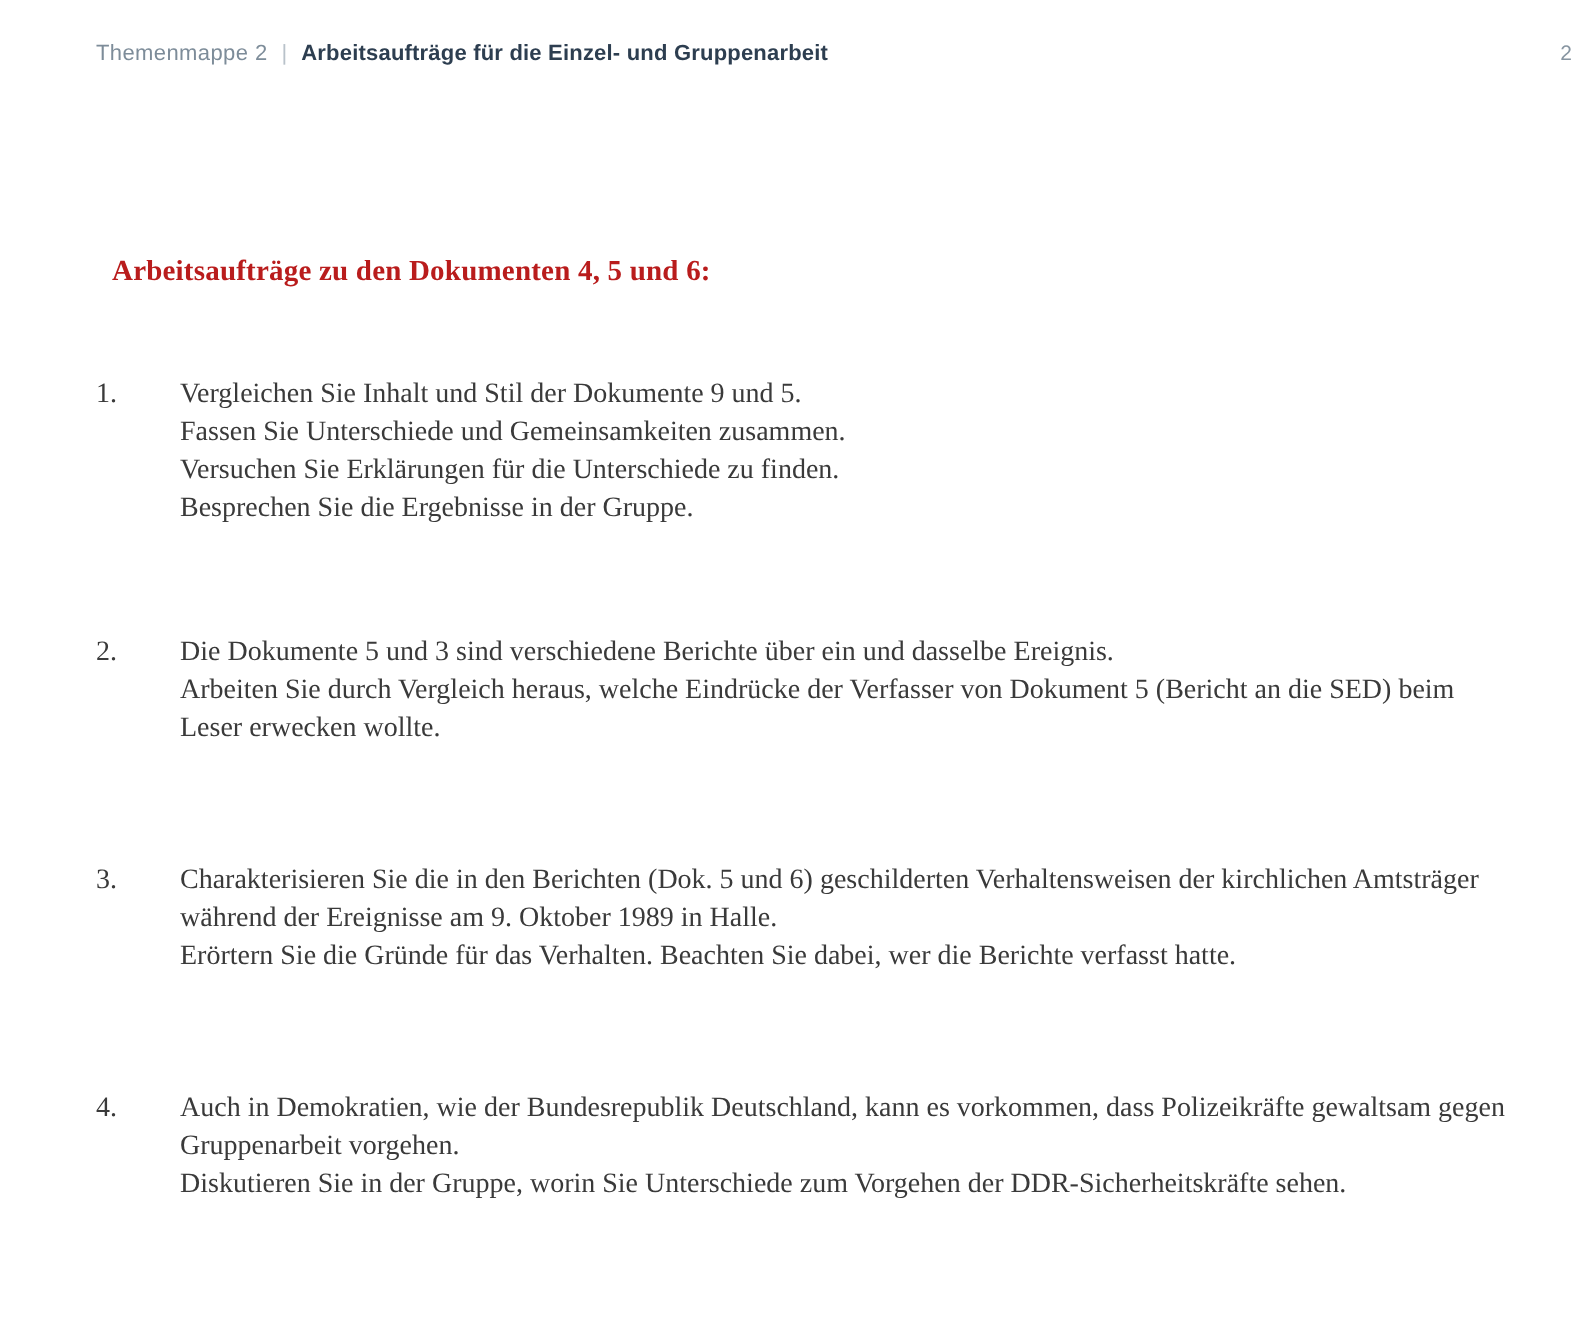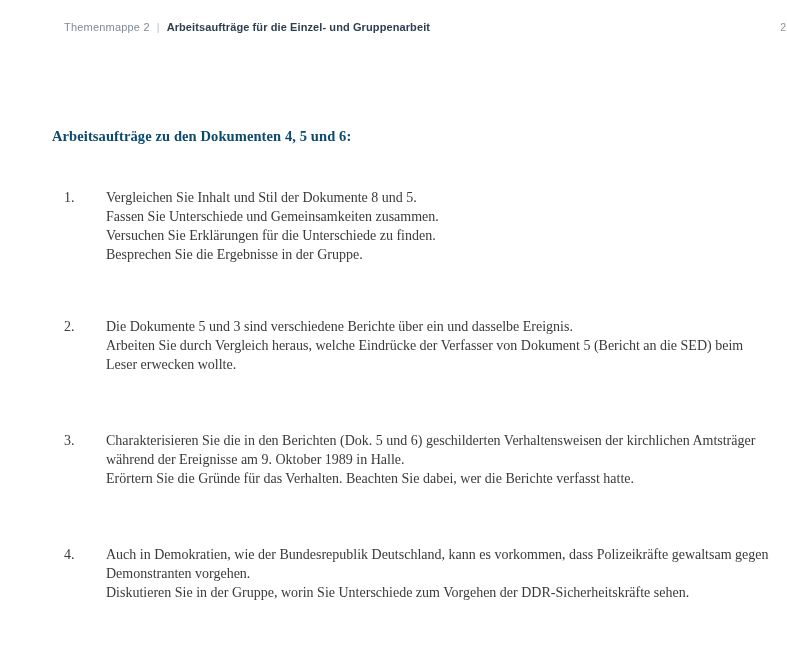--- a/index.html
+++ b/index.html
@@ -11,21 +11,20 @@
     height: 665px;
     background: #ffffff;
     position: relative;
     overflow: hidden;
     font-family: "Liberation Serif", serif;
   }
   .page {
     position: absolute;
     inset: 0;
     background: #ffffff;
-    margin-left: 16px;
   }
   
   .header {
     position: absolute;
     top: 21px;
     left: 48px;
     right: 0;
     height: 14px;
     font-family: "Liberation Sans", sans-serif;
     font-size: 11px;
@@ -52,25 +51,25 @@
     top: 21px;
     right: 1px;
     font-family: "Liberation Sans", sans-serif;
     font-size: 10.5px;
     color: #8795a1;
   }
   
   .section-heading {
     position: absolute;
     top: 128px;
-    left: 36px;
+    left: 56px;
     font-family: "Liberation Serif", serif;
     font-size: 14.5px;
     font-weight: 700;
-    color: #0c4a6e;
+    color: #b91c1c;
     letter-spacing: 0.1px;
   }
   
   .task {
     position: absolute;
     left: 48px;
     right: 8px;
     display: flex;
     align-items: flex-start;
     font-size: 14px;
@@ -98,21 +97,21 @@
   <div class="header">
     <span class="crumb">Themenmappe 2</span><span class="sep">|</span><span class="doc-title">Arbeitsaufträge für die Einzel- und Gruppenarbeit</span>
   </div>
 
   <div class="page-number">2</div>
 
   <div class="section-heading">Arbeitsaufträge zu den Dokumenten 4, 5 und 6:</div>
 
   <div class="task task-1">
     <div class="num">1.</div>
-    <div class="body">Vergleichen Sie Inhalt und Stil der Dokumente 8 und 5.
+    <div class="body">Vergleichen Sie Inhalt und Stil der Dokumente 9 und 5.
 Fassen Sie Unterschiede und Gemeinsamkeiten zusammen.
 Versuchen Sie Erklärungen für die Unterschiede zu finden.
 Besprechen Sie die Ergebnisse in der Gruppe.</div>
   </div>
 
   <div class="task task-2">
     <div class="num">2.</div>
     <div class="body">Die Dokumente 5 und 3 sind verschiedene Berichte über ein und dasselbe Ereignis.
 Arbeiten Sie durch Vergleich heraus, welche Eindrücke der Verfasser von Dokument 5 (Bericht an die SED) beim
 Leser erwecken wollte.</div>
@@ -121,17 +120,17 @@
   <div class="task task-3">
     <div class="num">3.</div>
     <div class="body">Charakterisieren Sie die in den Berichten (Dok. 5 und 6) geschilderten Verhaltensweisen der kirchlichen Amtsträger
 während der Ereignisse am 9. Oktober 1989 in Halle.
 Erörtern Sie die Gründe für das Verhalten. Beachten Sie dabei, wer die Berichte verfasst hatte.</div>
   </div>
 
   <div class="task task-4">
     <div class="num">4.</div>
     <div class="body">Auch in Demokratien, wie der Bundesrepublik Deutschland, kann es vorkommen, dass Polizeikräfte gewaltsam gegen
-Demonstranten vorgehen.
+Gruppenarbeit vorgehen.
 Diskutieren Sie in der Gruppe, worin Sie Unterschiede zum Vorgehen der DDR-Sicherheitskräfte sehen.</div>
   </div>
 
 </div>
 
 </body></html>

